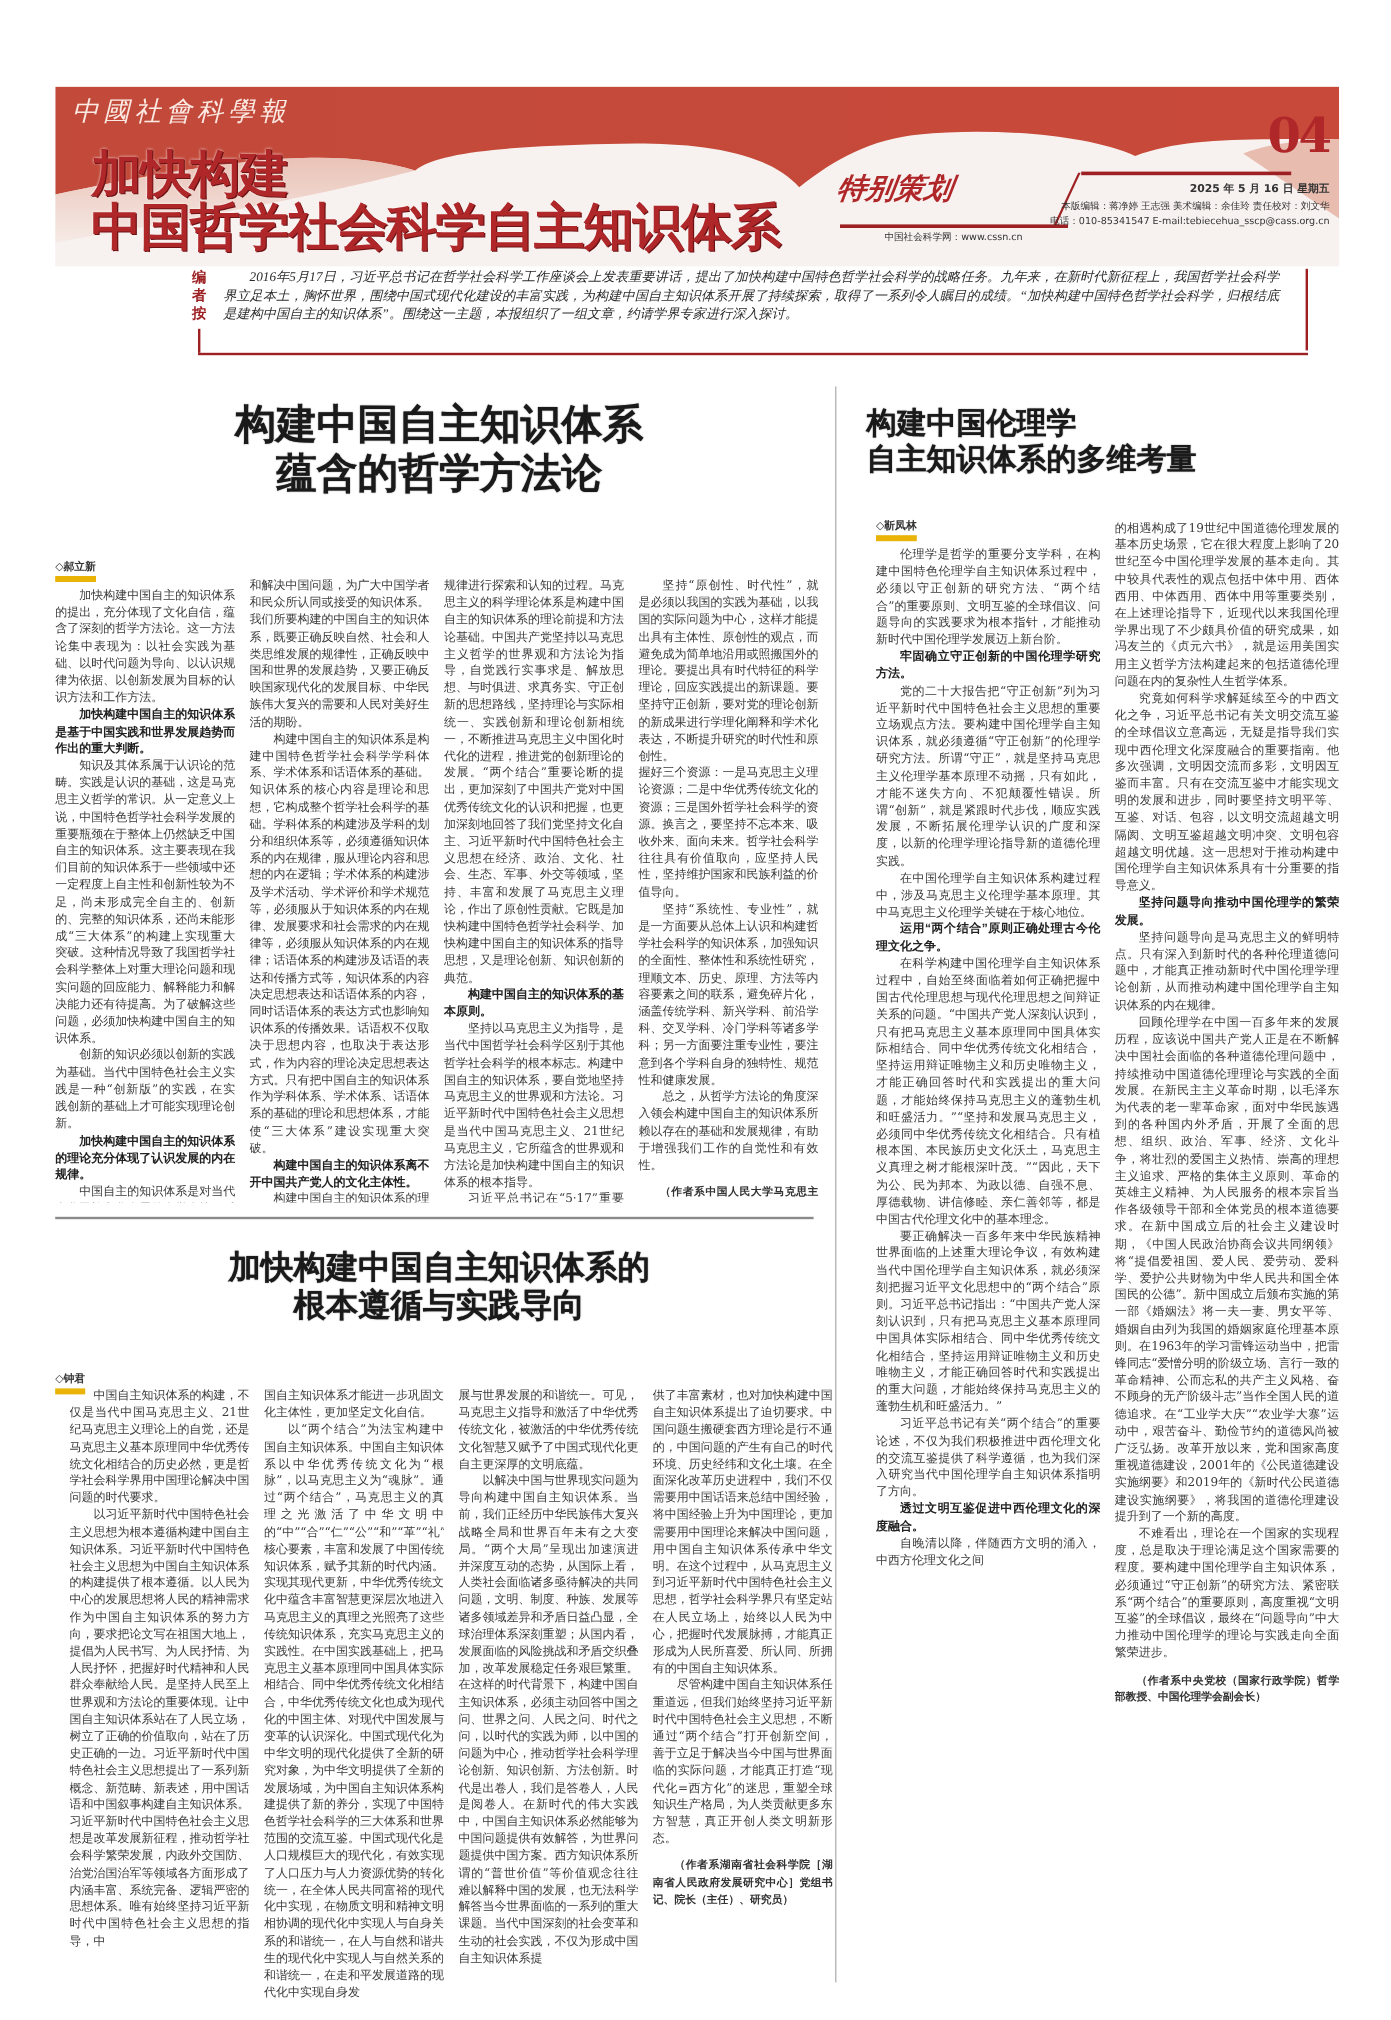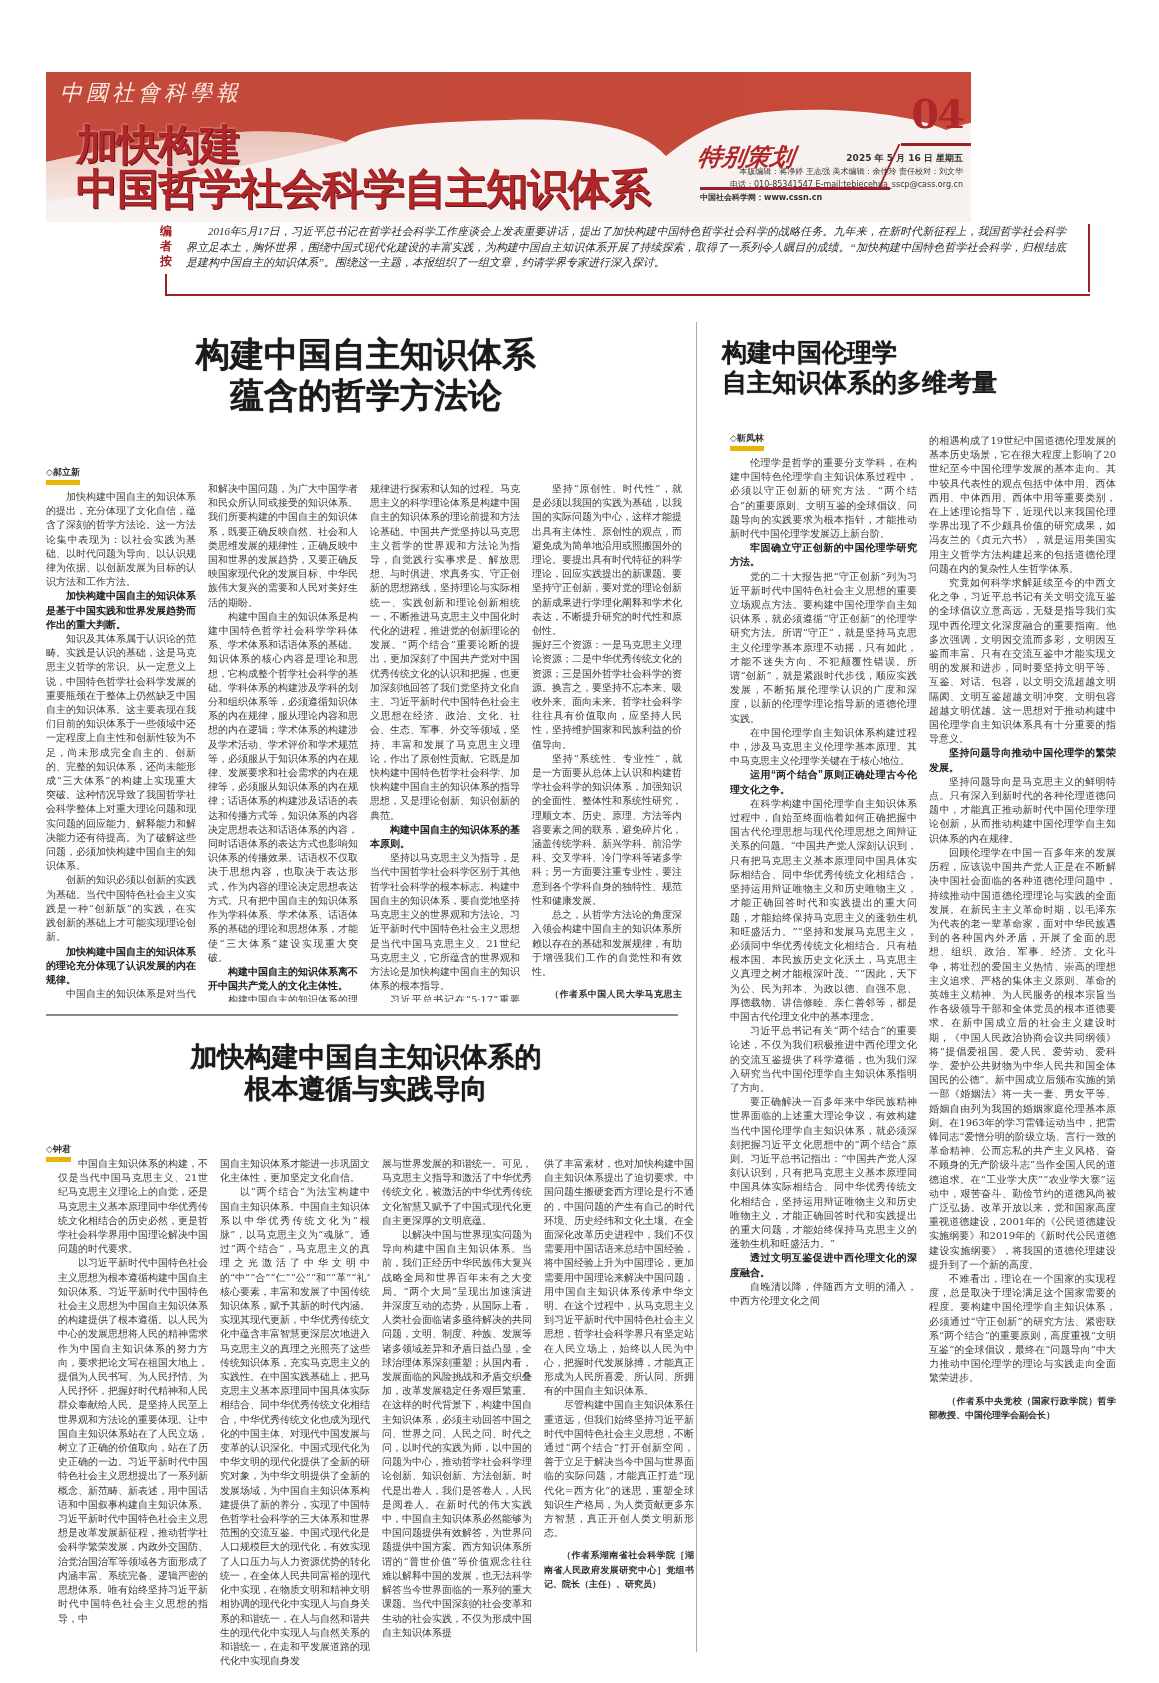--- a/index.html
+++ b/index.html
@@ -3,28 +3,28 @@
 <meta charset="utf-8">
 <style>
   html, body { margin:0; padding:0; }
   body {
     width:1159px; height:1683px; background:#ffffff; position:relative; overflow:hidden;
     font-family:"DejaVu Serif","Liberation Serif",serif; color:#2a2a2a;
   }
   .page { position:absolute; left:46px; top:72px; width:1070px; height:1600px; }
 
   
-  .masthead { position:absolute; left:0; top:0; width:925px; height:150px; overflow:hidden; background:#faf6f4; }
+  .masthead { position:absolute; left:0; top:0; width:1070px; height:150px; overflow:hidden; background:#faf6f4; }
   .mh-red { position:absolute; left:0; top:0; width:1070px; height:150px; }
   .paper-name { position:absolute; left:14px; top:6px; font-family:"DejaVu Serif",serif; font-style:italic; color:#fbe9e2; font-size:22px; letter-spacing:4px; }
   .special-title { position:absolute; left:30px; top:52px; font-family:"DejaVu Sans",sans-serif; font-weight:bold; color:#b0272a; text-shadow:1px 1px 0 #6d1214, 0 0 2px #fff; line-height:1.0; }
   .special-title .l1 { font-size:42px; display:block; letter-spacing:-1px; }
   .special-title .l2 { font-size:42px; display:block; letter-spacing:-1px; margin-top:2px; }
   .column-logo { position:absolute; left:652px; top:69px; font-family:"DejaVu Serif",serif; font-style:italic; font-weight:bold; color:#b0272a; font-size:24px; transform:skewX(-8deg); }
-  .site-line { position:absolute; left:654px; top:120px; font-family:"DejaVu Sans",sans-serif; font-size:8px; color:#333;font-weight:bold; }
+  .site-line { position:absolute; left:691px; top:120px; font-family:"DejaVu Sans",sans-serif; font-size:8px; color:#333; }
   .mh-rule { position:absolute; height:3px; background:#9d2023; }
   .page-num { position:absolute; right:8px; top:18px; font-family:"DejaVu Serif",serif; font-weight:bold; font-size:40px; color:#b0272a; letter-spacing:-2px; }
   .mh-info { position:absolute; right:8px; top:80px; text-align:right; font-family:"DejaVu Sans",sans-serif; font-size:8px; color:#333; line-height:13px; }
   .mh-info .date { font-size:9px; font-weight:bold; }
 
   
   .editor-note { position:absolute; left:114px; top:150px; width:930px; height:76px; }
   .en-label { position:absolute; left:0; top:2px; width:14px; font-family:"DejaVu Sans",sans-serif; font-weight:bold; font-size:12px; color:#9d2023; line-height:15px; }
   .en-rule-v { position:absolute; left:5px; top:52px; width:2px; height:20px; background:#9d2023; }
   .en-rule-h { position:absolute; left:5px; top:72px; width:925px; height:2px; background:#9d2023; }
@@ -143,22 +143,22 @@
       <span class="byline">◇靳凤林</span>
     </div>
     <div class="cols" id="cols-1" style="left:22px; top:112px; width:386px; height:1240px;">
         <div class="col" style="flex: 1 1 0px; margin-top: 22px;">
           <p>伦理学是哲学的重要分支学科，在构建中国特色伦理学自主知识体系过程中，必须以守正创新的研究方法、“两个结合”的重要原则、文明互鉴的全球倡议、问题导向的实践要求为根本指针，才能推动新时代中国伦理学发展迈上新台阶。</p>
           <p class="sub">牢固确立守正创新的中国伦理学研究方法。</p>
           <p>党的二十大报告把“守正创新”列为习近平新时代中国特色社会主义思想的重要立场观点方法。要构建中国伦理学自主知识体系，就必须遵循“守正创新”的伦理学研究方法。所谓“守正”，就是坚持马克思主义伦理学基本原理不动摇，只有如此，才能不迷失方向、不犯颠覆性错误。所谓“创新”，就是紧跟时代步伐，顺应实践发展，不断拓展伦理学认识的广度和深度，以新的伦理学理论指导新的道德伦理实践。</p>
           <p>在中国伦理学自主知识体系构建过程中，涉及马克思主义伦理学基本原理。其中马克思主义伦理学关键在于核心地位。</p>
           <p class="sub">运用“两个结合”原则正确处理古今伦理文化之争。</p>
           <p>在科学构建中国伦理学自主知识体系过程中，自始至终面临着如何正确把握中国古代伦理思想与现代伦理思想之间辩证关系的问题。“中国共产党人深刻认识到，只有把马克思主义基本原理同中国具体实际相结合、同中华优秀传统文化相结合，坚持运用辩证唯物主义和历史唯物主义，才能正确回答时代和实践提出的重大问题，才能始终保持马克思主义的蓬勃生机和旺盛活力。”“坚持和发展马克思主义，必须同中华优秀传统文化相结合。只有植根本国、本民族历史文化沃土，马克思主义真理之树才能根深叶茂。”“因此，天下为公、民为邦本、为政以德、自强不息、厚德载物、讲信修睦、亲仁善邻等，都是中国古代伦理文化中的基本理念。</p>
+          <p>要正确解决一百多年来中华民族精神世界面临的上述重大理论争议，有效构建当代中国伦理学自主知识体系，就必须深刻把握习近平文化思想中的“两个结合”原则。习近平总书记指出：“中国共产党人深刻认识到，只有把马克思主义基本原理同中国具体实际相结合、同中华优秀传统文化相结合，坚持运用辩证唯物主义和历史唯物主义，才能正确回答时代和实践提出的重大问题，才能始终保持马克思主义的蓬勃生机和旺盛活力。”</p>
           <p>习近平总书记有关“两个结合”的重要论述，不仅为我们积极推进中西伦理文化的交流互鉴提供了科学遵循，也为我们深入研究当代中国伦理学自主知识体系指明了方向。</p>
-          <p>要正确解决一百多年来中华民族精神世界面临的上述重大理论争议，有效构建当代中国伦理学自主知识体系，就必须深刻把握习近平文化思想中的“两个结合”原则。习近平总书记指出：“中国共产党人深刻认识到，只有把马克思主义基本原理同中国具体实际相结合、同中华优秀传统文化相结合，坚持运用辩证唯物主义和历史唯物主义，才能正确回答时代和实践提出的重大问题，才能始终保持马克思主义的蓬勃生机和旺盛活力。”</p>
           <p class="sub">透过文明互鉴促进中西伦理文化的深度融合。</p>
           <p>自晚清以降，伴随西方文明的涌入，中西方伦理文化之间</p>
         </div>
         <div class="col" style="flex: 1 1 0px;">
           <p style="text-indent: 0px;">的相遇构成了19世纪中国道德伦理发展的基本历史场景，它在很大程度上影响了20世纪至今中国伦理学发展的基本走向。其中较具代表性的观点包括中体中用、西体西用、中体西用、西体中用等重要类别，在上述理论指导下，近现代以来我国伦理学界出现了不少颇具价值的研究成果，如冯友兰的《贞元六书》，就是运用美国实用主义哲学方法构建起来的包括道德伦理问题在内的复杂性人生哲学体系。</p>
           <p>究竟如何科学求解延续至今的中西文化之争，习近平总书记有关文明交流互鉴的全球倡议立意高远，无疑是指导我们实现中西伦理文化深度融合的重要指南。他多次强调，文明因交流而多彩，文明因互鉴而丰富。只有在交流互鉴中才能实现文明的发展和进步，同时要坚持文明平等、互鉴、对话、包容，以文明交流超越文明隔阂、文明互鉴超越文明冲突、文明包容超越文明优越。这一思想对于推动构建中国伦理学自主知识体系具有十分重要的指导意义。</p>
           <p class="sub">坚持问题导向推动中国伦理学的繁荣发展。</p>
           <p>坚持问题导向是马克思主义的鲜明特点。只有深入到新时代的各种伦理道德问题中，才能真正推动新时代中国伦理学理论创新，从而推动构建中国伦理学自主知识体系的内在规律。</p>
           <p>回顾伦理学在中国一百多年来的发展历程，应该说中国共产党人正是在不断解决中国社会面临的各种道德伦理问题中，持续推动中国道德伦理理论与实践的全面发展。在新民主主义革命时期，以毛泽东为代表的老一辈革命家，面对中华民族遇到的各种国内外矛盾，开展了全面的思想、组织、政治、军事、经济、文化斗争，将壮烈的爱国主义热情、崇高的理想主义追求、严格的集体主义原则、革命的英雄主义精神、为人民服务的根本宗旨当作各级领导干部和全体党员的根本道德要求。在新中国成立后的社会主义建设时期，《中国人民政治协商会议共同纲领》将“提倡爱祖国、爱人民、爱劳动、爱科学、爱护公共财物为中华人民共和国全体国民的公德”。新中国成立后颁布实施的第一部《婚姻法》将一夫一妻、男女平等、婚姻自由列为我国的婚姻家庭伦理基本原则。在1963年的学习雷锋运动当中，把雷锋同志“爱憎分明的阶级立场、言行一致的革命精神、公而忘私的共产主义风格、奋不顾身的无产阶级斗志”当作全国人民的道德追求。在“工业学大庆”“农业学大寨”运动中，艰苦奋斗、勤俭节约的道德风尚被广泛弘扬。改革开放以来，党和国家高度重视道德建设，2001年的《公民道德建设实施纲要》和2019年的《新时代公民道德建设实施纲要》，将我国的道德伦理建设提升到了一个新的高度。</p>
           <p>不难看出，理论在一个国家的实现程度，总是取决于理论满足这个国家需要的程度。要构建中国伦理学自主知识体系，必须通过“守正创新”的研究方法、紧密联系“两个结合”的重要原则，高度重视“文明互鉴”的全球倡议，最终在“问题导向”中大力推动中国伦理学的理论与实践走向全面繁荣进步。</p>

